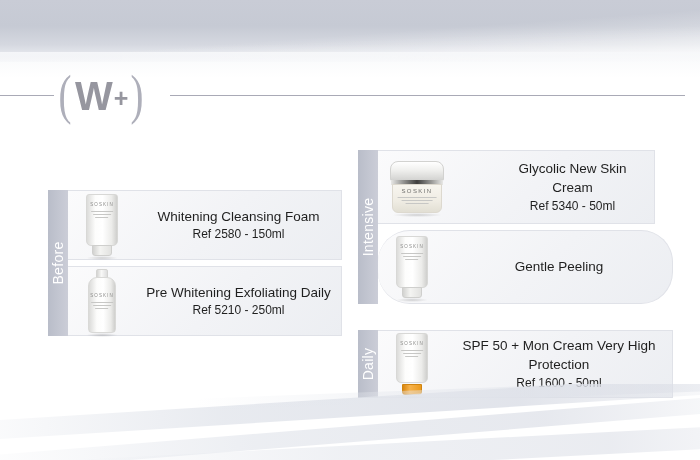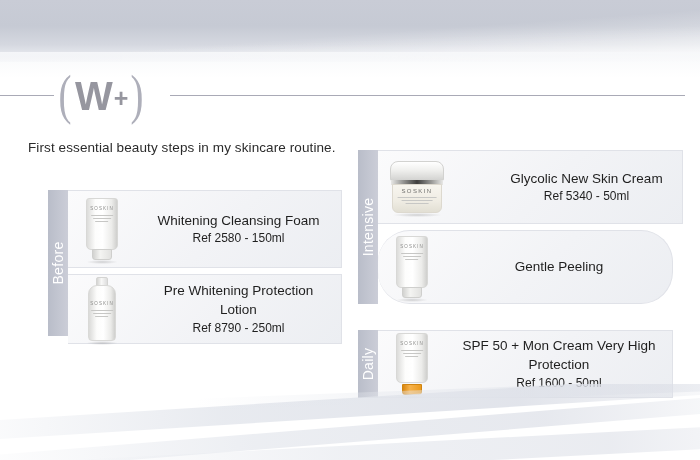--- a/index.html
+++ b/index.html
@@ -311,29 +311,28 @@
     <div class="rule left"></div>
     <div class="rule right"></div>
     <div class="logo">
       <span class="paren">(</span>
       <span class="wmark">W</span>
       <span class="plus">+</span>
       <span class="paren">)</span>
     </div>
   </div>
 
-  <div class="headline">First essential beauty steps in my skincare routine.</div>
 
   <div id="groups-host">
       <div class="group" style="left: 48px; top: 190px; width: 294px; height: 146px;">
         <div class="group-tab" style="height: 146px;">
           <span class="group-tab-label">Before</span>
         </div>
         <div class="cards" style="width: 274px;">
-          <div class="card" style="width: 274px; height: 78px; margin-bottom: 6px;">
+          <div class="card" style="width: 274px; height: 70px; margin-bottom: 6px;">
             <div class="card-figure" style="width: 68px;">
               <div class="prod tube">
                 <div class="body"></div>
                 <div class="cap"></div>
                 <div class="brand">SOSKIN</div>
                 <div class="lines">
                   <i></i>
                   <i></i>
                   <i></i>
                 </div>
@@ -353,32 +352,32 @@
                 <div class="brand">SOSKIN</div>
                 <div class="lines">
                   <i></i>
                   <i></i>
                   <i></i>
                 </div>
                 <div class="shadow"></div>
               </div>
             </div>
             <div class="card-text">
-              <span class="card-name">Pre Whitening Protection Lotion</span>
-              <span class="card-ref">Ref 8790 - 250ml</span>
+              <span class="card-name">Pre Whitening Exfoliating Daily</span>
+              <span class="card-ref">Ref 5210 - 250ml</span>
             </div>
           </div>
         </div>
       </div>
       <div class="group" style="left: 358px; top: 150px; width: 315px; height: 154px;">
         <div class="group-tab" style="height: 154px;">
           <span class="group-tab-label">Intensive</span>
         </div>
         <div class="cards" style="width: 295px;">
-          <div class="card" style="width: 305px; height: 74px; margin-bottom: 6px; gap: 35px;">
+          <div class="card" style="width: 277px; height: 74px; margin-bottom: 6px; gap: 35px;">
             <div class="card-figure" style="width: 78px;">
               <div class="prod jar">
                 <div class="lid"></div>
                 <div class="band"></div>
                 <div class="base"></div>
                 <div class="brand">SOSKIN</div>
                 <div class="lines">
                   <i></i>
                   <i></i>
                   <i></i>

